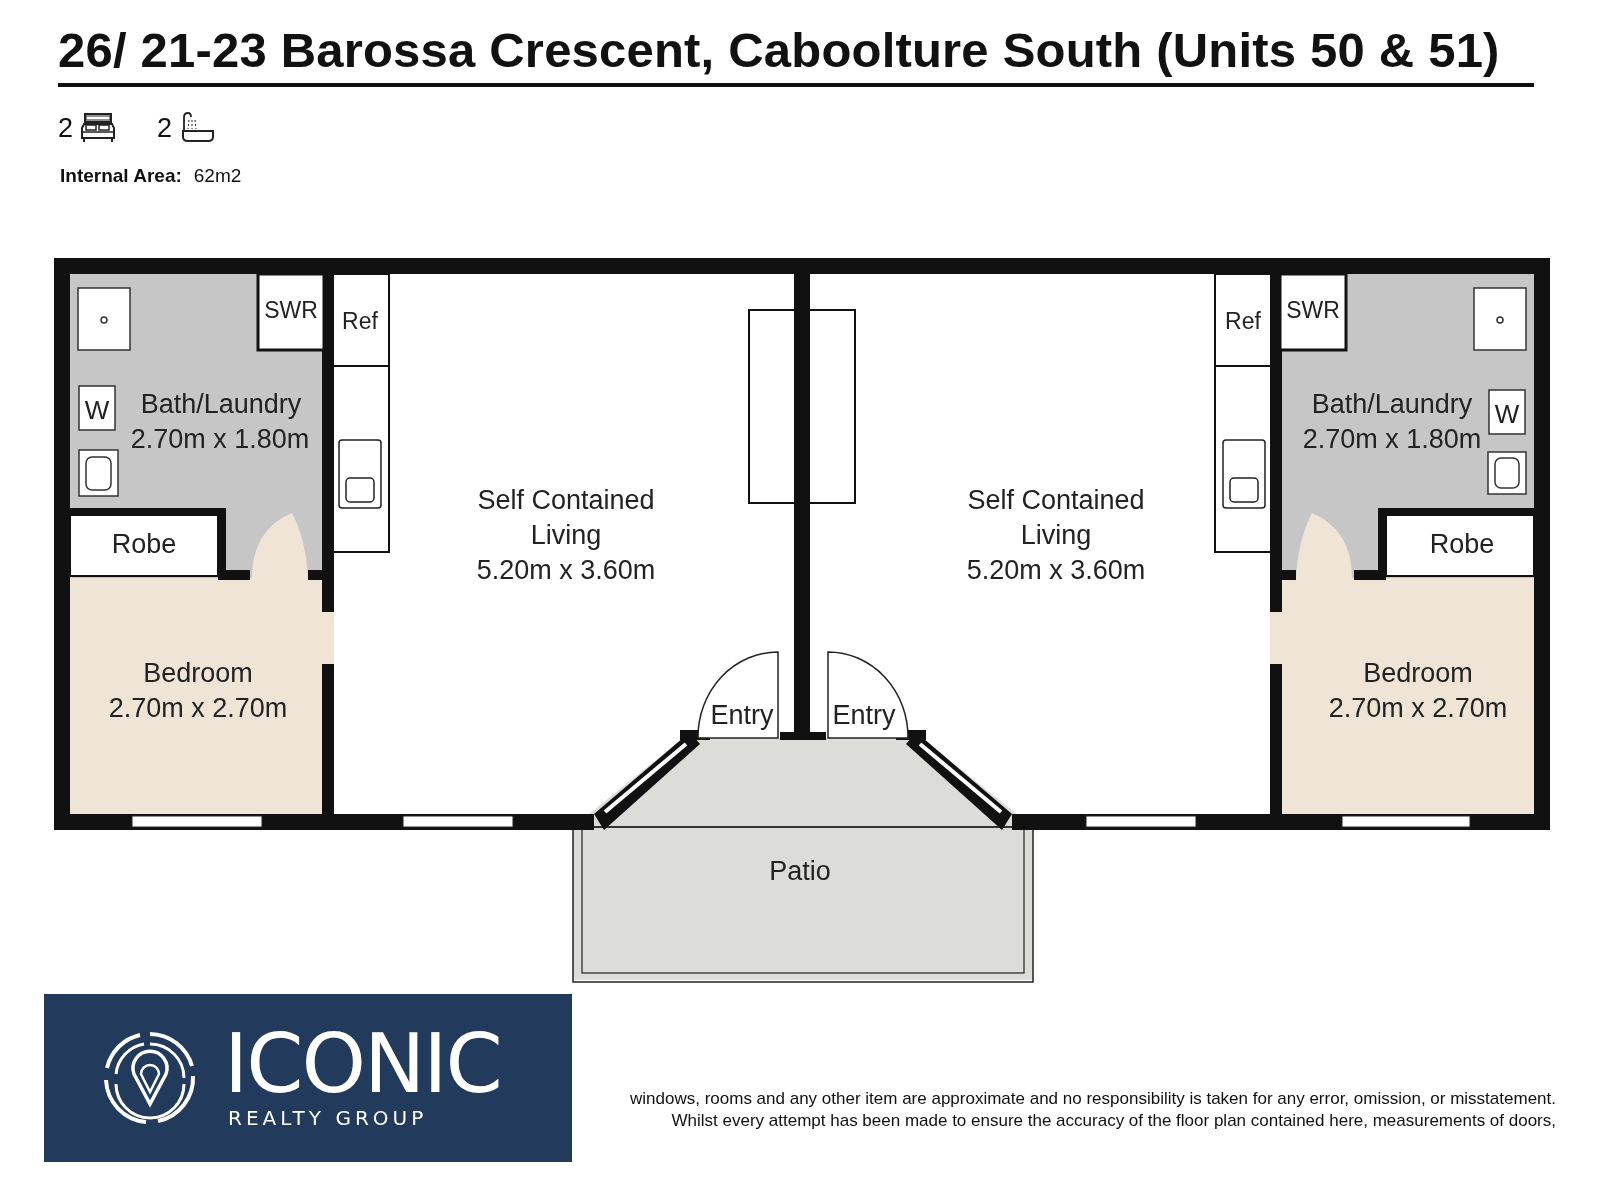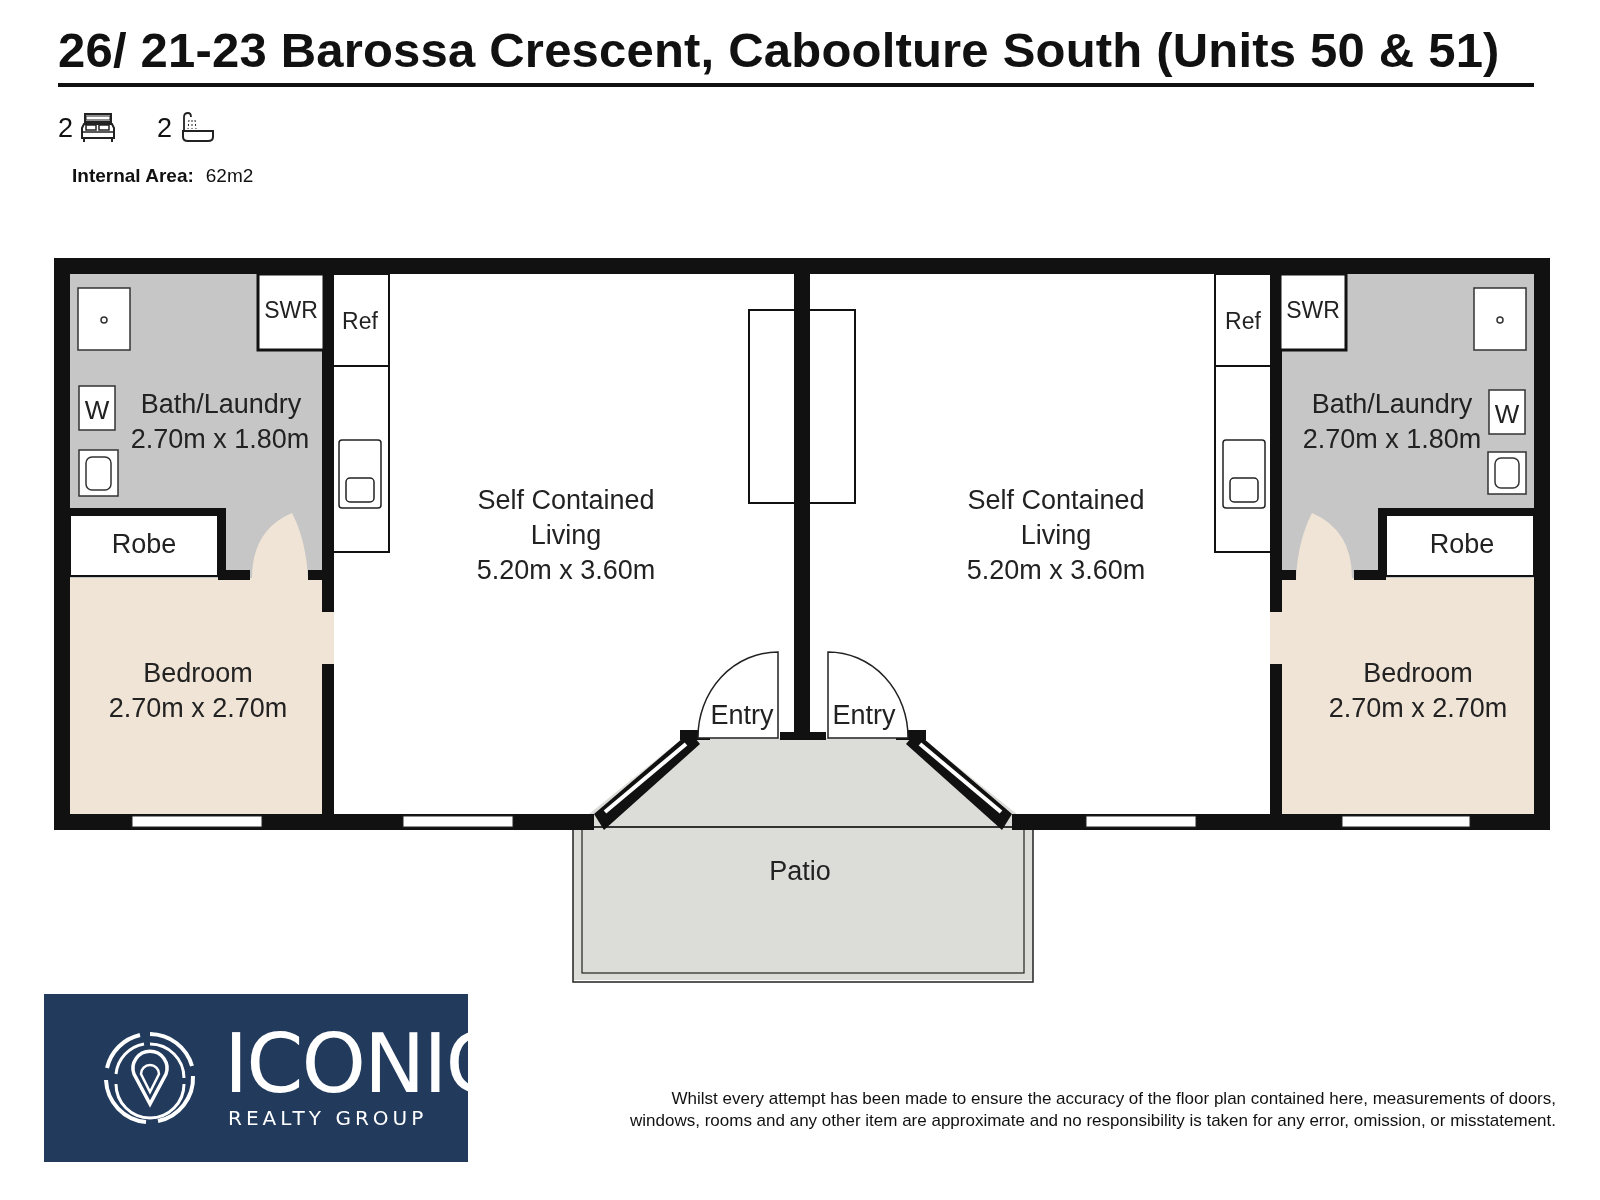--- a/index.html
+++ b/index.html
@@ -2,25 +2,25 @@
 <html><head>
 <meta charset="utf-8">
 <style>
   html,body{margin:0;padding:0;background:#fff;}
   body{width:1600px;height:1200px;position:relative;overflow:hidden;font-family:"Liberation Sans",sans-serif;color:#111;}
   .title{position:absolute;left:58px;top:22px;font-size:49px;font-weight:700;letter-spacing:0.2px;color:#111;white-space:nowrap;}
   .title-rule{position:absolute;left:58px;top:83px;width:1476px;height:4px;background:#111;}
   .stats{position:absolute;left:58px;top:108px;height:40px;display:flex;align-items:center;}
   .stat{display:flex;align-items:center;margin-right:40px;}
   .stat-num{font-size:27px;margin-right:8px;}
-  .area{position:absolute;left:60px;top:165px;font-size:19px;margin-left:12px;}
+  .area{position:absolute;left:60px;top:165px;font-size:19px;}
   .area b{font-weight:700;margin-right:12px;}
   svg.plan{position:absolute;left:0;top:0;}
   .lbl{font-family:"Liberation Sans",sans-serif;fill:#222;}
-  .logo{position:absolute;left:44px;top:994px;width:424px;height:168px;background:#223a5c;}
+  .logo{position:absolute;left:44px;top:994px;width:528px;height:168px;background:#223a5c;}
   .logo-word{position:absolute;left:180px;top:22px;color:#fff;font-size:82px;font-weight:400;letter-spacing:-2px;font-family:"DejaVu Sans",sans-serif;}
   .logo-sub{position:absolute;left:184px;top:112px;color:#fff;font-size:20px;letter-spacing:4px;font-family:"DejaVu Sans",sans-serif;}
   .disclaimer{position:absolute;right:44px;top:1088px;width:1000px;text-align:right;font-size:17px;line-height:22px;color:#111;}
 </style>
 </head>
 <body>
 
 <div class="title">26/ 21-23 Barossa Crescent, Caboolture South (Units 50 &amp; 51)</div>
 <div class="title-rule"></div>
 
@@ -207,15 +207,15 @@
     <path d="M84 56 A34 34 0 0 1 16 56" fill="none" stroke="#fff" stroke-width="3"></path>
     <path d="M16 46 A34 34 0 0 1 44 16" fill="none" stroke="#fff" stroke-width="3"></path>
     <path d="M50 76 L34 46 A17 17 0 1 1 66 46 Z" fill="none" stroke="#fff" stroke-width="3.5"></path>
     <path d="M50 64 L41 46 A9 9 0 1 1 59 46 Z" fill="none" stroke="#fff" stroke-width="2.5"></path>
   </svg>
   <div class="logo-word">ICONIC</div>
   <div class="logo-sub">REALTY GROUP</div>
 </div>
 
 <div class="disclaimer">
+  <div>windows, rooms and any other item are approximate and no responsibility is taken for any error, omission, or misstatement.</div>
   <div>Whilst every attempt has been made to ensure the accuracy of the floor plan contained here, measurements of doors,</div>
-  <div>windows, rooms and any other item are approximate and no responsibility is taken for any error, omission, or misstatement.</div>
 </div>
 
 </body></html>

